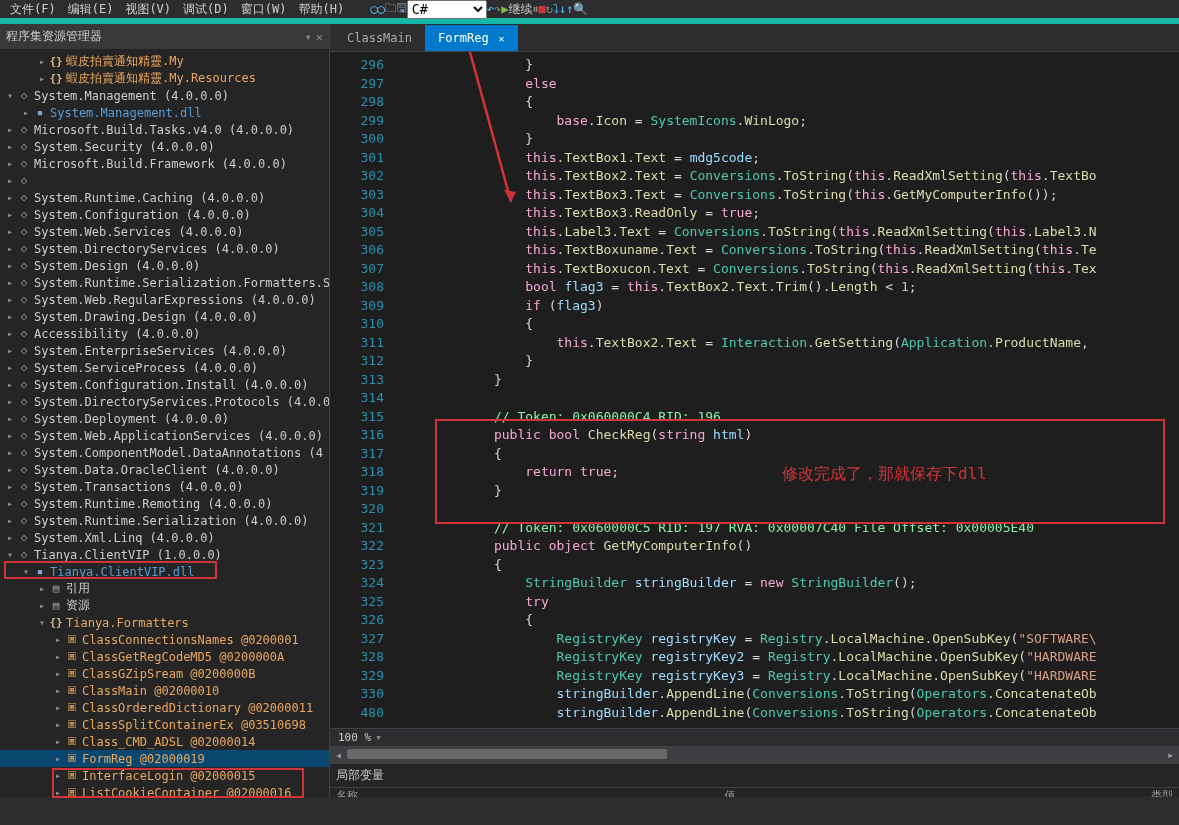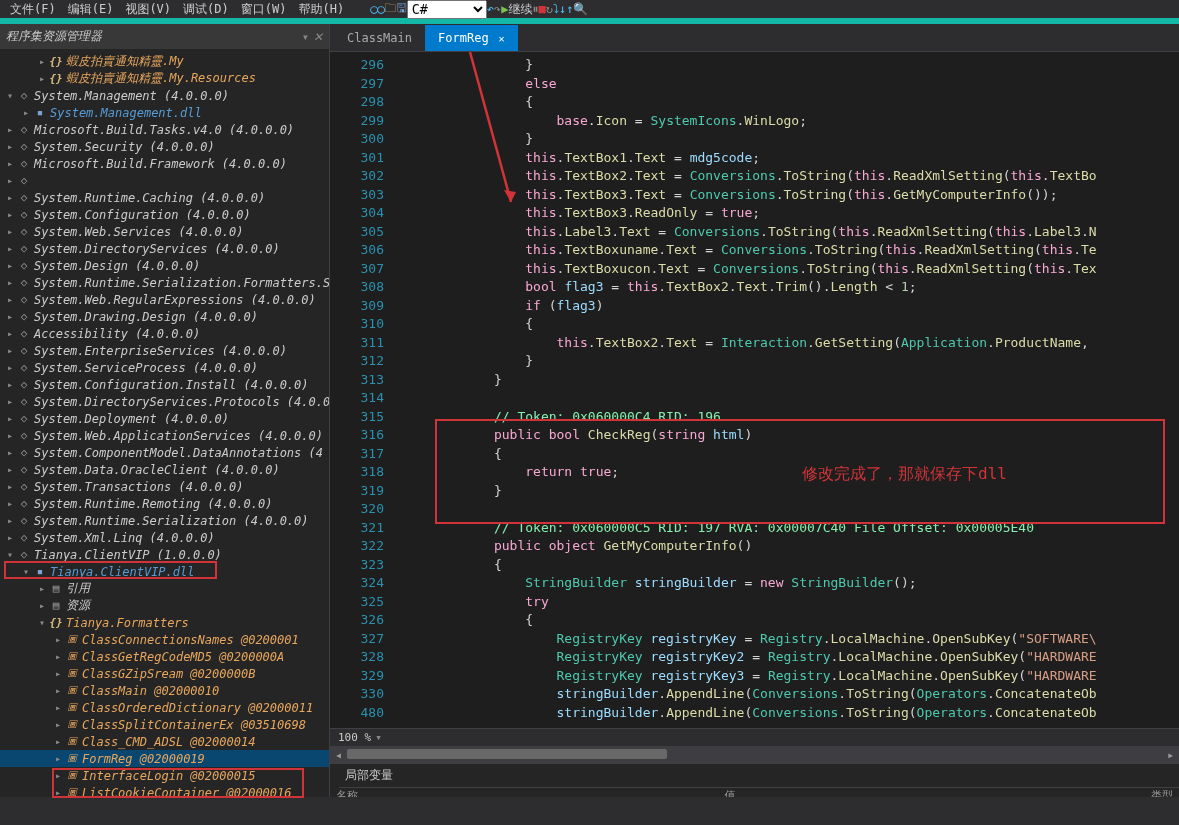--- a/index.html
+++ b/index.html
@@ -1,20 +1,20 @@
 <!DOCTYPE html>
 <html><head>
 <meta charset="utf-8">
 <style>
 * { margin: 0; padding: 0; box-sizing: border-box; font-family: "Microsoft YaHei", Consolas, monospace; }
 body { background: #2d2d30; color: #ccc; font-size: 12px; width: 1179px; height: 825px; overflow: hidden; position: relative; }
 .menubar { height: 24px; background: #2d2d30; display: flex; align-items: center; padding: 0 4px; border-bottom: 6px solid #14b8a6; }
 .menubar .menu-item { padding: 2px 6px; color: #ccc; cursor: pointer; }
 .main { display: flex; height: calc(100% - 52px); }
-.sidebar { width: 330px; background: #252526; border-right: 1px solid #3f3f46; display: flex; flex-direction: column; overflow: hidden; font-style: italic; }
+.sidebar { width: 330px; background: #252526; border-right: 1px solid #3f3f46; display: flex; flex-direction: column; overflow: hidden; }
 .panel-header { background: #383838; color: #ccc; padding: 4px 6px; font-size: 12px; display: flex; justify-content: space-between; align-items: center;}
 .panel-header .hbtns { display: flex; gap: 4px; color: #888; }
 .tree { flex: 1; overflow: auto; font-size: 12px; padding: 4px 0; }
 .tree-row { display: flex; align-items: center; white-space: nowrap; padding: 1px 0; cursor: pointer; height: 17px; }
 .tree-row.selected { background: #094771; }
 .arrow { width: 12px; display: inline-block; text-align: center; color: #888; font-size: 10px; flex-shrink: 0; }
 .ico { width: 16px; height: 16px; display: inline-flex; align-items: center; justify-content: center; margin-right: 2px; font-size: 11px; flex-shrink: 0; }
 .ico-asm { color: #888; }
 .ico-dll { color: #7ba3d0; }
 .ico-ns { color: #d7ba7d; font-weight: bold; }
@@ -35,21 +35,21 @@
 .code .line { height: 18.5px; }
 .c-k { color: #f9a8d4; } .c-t { color: #4ec9b0; } .c-s { color: #d69d85; } .c-c { color: #86efac; } .c-m { color: #dcdcaa; } .c-p { color: #dcdcaa; } .c-n { color: #b5cea8; } .c-v { color: #9cdcfe; } .c-d { color: #d4d4d4; }
 .annotation { position: absolute; color: #d13438; font-size: 16px; font-weight: 500;}
 .redarrow { position: absolute; pointer-events: none; }
 .statusline { height: 18px; background: #2d2d30; border-top: 1px solid #3f3f46; display: flex; align-items: center; padding: 0 8px; font-size: 11px; color: #ccc; }
 .hscroll { height: 17px; background: #3e3e42; display: flex; align-items: center; }
 .hscroll .track { flex: 1; height: 17px; position: relative; }
 .hscroll .thumb { position: absolute; left: 0; width: 320px; height: 10px; top: 3px; background: #686868; border-radius: 2px; }
 .hscroll .abtn { width: 17px; height: 17px; display: flex; align-items: center; justify-content: center; color: #999; }
 .bottompanel { height: 34px; background: #252526; border-top: 1px solid #3f3f46; display: flex; flex-direction: column; }
-.bottompanel .bh { padding: 3px 6px; font-size: 12px; color: #ccc; border-bottom: 1px solid #3f3f46; margin-left: 9px;}
+.bottompanel .bh { padding: 3px 6px; font-size: 12px; color: #ccc; border-bottom: 1px solid #3f3f46;}
 .bottompanel .cols { display: flex; font-size: 11px; color: #999; padding: 0 6px; }
 .bottompanel .cols div { flex: 1; text-decoration: underline; }
 </style>
 </head>
 <body>
 
 <div class="menubar">
   <div class="menu-item">文件(F)</div>
   <div class="menu-item">编辑(E)</div>
   <div class="menu-item">视图(V)</div>
@@ -353,21 +353,21 @@
           <div>326</div>
           <div>327</div>
           <div>328</div>
           <div>329</div>
           <div>330</div>
           <div>480</div>
         </div>
       <div class="code" id="code"><div class="line"><span class="c-d">                }</span></div><div class="line"><span class="c-d">                <span class="c-k">else</span></span></div><div class="line"><span class="c-d">                {</span></div><div class="line"><span class="c-d">                    <span class="c-k">base</span>.<span class="c-p">Icon</span> = <span class="c-t">SystemIcons</span>.<span class="c-p">WinLogo</span>;</span></div><div class="line"><span class="c-d">                }</span></div><div class="line"><span class="c-d">                <span class="c-k">this</span>.<span class="c-p">TextBox1</span>.<span class="c-p">Text</span> = <span class="c-v">mdg5code</span>;</span></div><div class="line"><span class="c-d">                <span class="c-k">this</span>.<span class="c-p">TextBox2</span>.<span class="c-p">Text</span> = <span class="c-t">Conversions</span>.<span class="c-m">ToString</span>(<span class="c-k">this</span>.<span class="c-m">ReadXmlSetting</span>(<span class="c-k">this</span>.<span class="c-p">TextBo</span></span></div><div class="line"><span class="c-d">                <span class="c-k">this</span>.<span class="c-p">TextBox3</span>.<span class="c-p">Text</span> = <span class="c-t">Conversions</span>.<span class="c-m">ToString</span>(<span class="c-k">this</span>.<span class="c-m">GetMyComputerInfo</span>());</span></div><div class="line"><span class="c-d">                <span class="c-k">this</span>.<span class="c-p">TextBox3</span>.<span class="c-p">ReadOnly</span> = <span class="c-k">true</span>;</span></div><div class="line"><span class="c-d">                <span class="c-k">this</span>.<span class="c-p">Label3</span>.<span class="c-p">Text</span> = <span class="c-t">Conversions</span>.<span class="c-m">ToString</span>(<span class="c-k">this</span>.<span class="c-m">ReadXmlSetting</span>(<span class="c-k">this</span>.<span class="c-p">Label3</span>.<span class="c-p">N</span></span></div><div class="line"><span class="c-d">                <span class="c-k">this</span>.<span class="c-p">TextBoxuname</span>.<span class="c-p">Text</span> = <span class="c-t">Conversions</span>.<span class="c-m">ToString</span>(<span class="c-k">this</span>.<span class="c-m">ReadXmlSetting</span>(<span class="c-k">this</span>.<span class="c-p">Te</span></span></div><div class="line"><span class="c-d">                <span class="c-k">this</span>.<span class="c-p">TextBoxucon</span>.<span class="c-p">Text</span> = <span class="c-t">Conversions</span>.<span class="c-m">ToString</span>(<span class="c-k">this</span>.<span class="c-m">ReadXmlSetting</span>(<span class="c-k">this</span>.<span class="c-p">Tex</span></span></div><div class="line"><span class="c-d">                <span class="c-k">bool</span> <span class="c-v">flag3</span> = <span class="c-k">this</span>.<span class="c-p">TextBox2</span>.<span class="c-p">Text</span>.<span class="c-m">Trim</span>().<span class="c-p">Length</span> &lt; <span class="c-n">1</span>;</span></div><div class="line"><span class="c-d">                <span class="c-k">if</span> (<span class="c-v">flag3</span>)</span></div><div class="line"><span class="c-d">                {</span></div><div class="line"><span class="c-d">                    <span class="c-k">this</span>.<span class="c-p">TextBox2</span>.<span class="c-p">Text</span> = <span class="c-t">Interaction</span>.<span class="c-m">GetSetting</span>(<span class="c-t">Application</span>.<span class="c-p">ProductName</span>,</span></div><div class="line"><span class="c-d">                }</span></div><div class="line"><span class="c-d">            }</span></div><div class="line"><span class="c-d">      </span></div><div class="line"><span class="c-d">            <span class="c-c">// Token: 0x060000C4 RID: 196</span></span></div><div class="line"><span class="c-d">            <span class="c-k">public</span> <span class="c-k">bool</span> <span class="c-m">CheckReg</span>(<span class="c-k">string</span> <span class="c-v">html</span>)</span></div><div class="line"><span class="c-d">            {</span></div><div class="line"><span class="c-d">                <span class="c-k">return</span> <span class="c-k">true</span>;</span></div><div class="line"><span class="c-d">            }</span></div><div class="line"><span class="c-d">      </span></div><div class="line"><span class="c-d">            <span class="c-c">// Token: 0x060000C5 RID: 197 RVA: 0x00007C40 File Offset: 0x00005E40</span></span></div><div class="line"><span class="c-d">            <span class="c-k">public</span> <span class="c-k">object</span> <span class="c-m">GetMyComputerInfo</span>()</span></div><div class="line"><span class="c-d">            {</span></div><div class="line"><span class="c-d">                <span class="c-t">StringBuilder</span> <span class="c-v">stringBuilder</span> = <span class="c-k">new</span> <span class="c-t">StringBuilder</span>();</span></div><div class="line"><span class="c-d">                <span class="c-k">try</span></span></div><div class="line"><span class="c-d">                {</span></div><div class="line"><span class="c-d">                    <span class="c-t">RegistryKey</span> <span class="c-v">registryKey</span> = <span class="c-t">Registry</span>.<span class="c-p">LocalMachine</span>.<span class="c-m">OpenSubKey</span>(<span class="c-s">"SOFTWARE\</span></span></div><div class="line"><span class="c-d">                    <span class="c-t">RegistryKey</span> <span class="c-v">registryKey2</span> = <span class="c-t">Registry</span>.<span class="c-p">LocalMachine</span>.<span class="c-m">OpenSubKey</span>(<span class="c-s">"HARDWARE</span></span></div><div class="line"><span class="c-d">                    <span class="c-t">RegistryKey</span> <span class="c-v">registryKey3</span> = <span class="c-t">Registry</span>.<span class="c-p">LocalMachine</span>.<span class="c-m">OpenSubKey</span>(<span class="c-s">"HARDWARE</span></span></div><div class="line"><span class="c-d">                    <span class="c-v">stringBuilder</span>.<span class="c-m">AppendLine</span>(<span class="c-t">Conversions</span>.<span class="c-m">ToString</span>(<span class="c-t">Operators</span>.<span class="c-m">ConcatenateOb</span></span></div><div class="line"><span class="c-d">                    <span class="c-v">stringBuilder</span>.<span class="c-m">AppendLine</span>(<span class="c-t">Conversions</span>.<span class="c-m">ToString</span>(<span class="c-t">Operators</span>.<span class="c-m">ConcatenateOb</span></span></div></div>
 
       <div class="redbox" style="left:105px; top:367px; width:730px; height:105px;"></div>
-      <div class="annotation" style="left:472px; top:412px;">修改完成了，那就保存下dll</div>
+      <div class="annotation" style="left:452px; top:412px;">修改完成了，那就保存下dll</div>
 
       <svg class="redarrow" style="left:116px; top:0px;" width="80" height="200">
         <line x1="24" y1="0" x2="65" y2="150" stroke="#d13438" stroke-width="2.5"></line>
         <polygon points="65,150 58,138 70,140" fill="#d13438"></polygon>
       </svg>
     </div>
     <div class="statusline">
       <span>100 %</span>
       <span style="margin-left:4px;color:#888">▾</span>
     </div>

